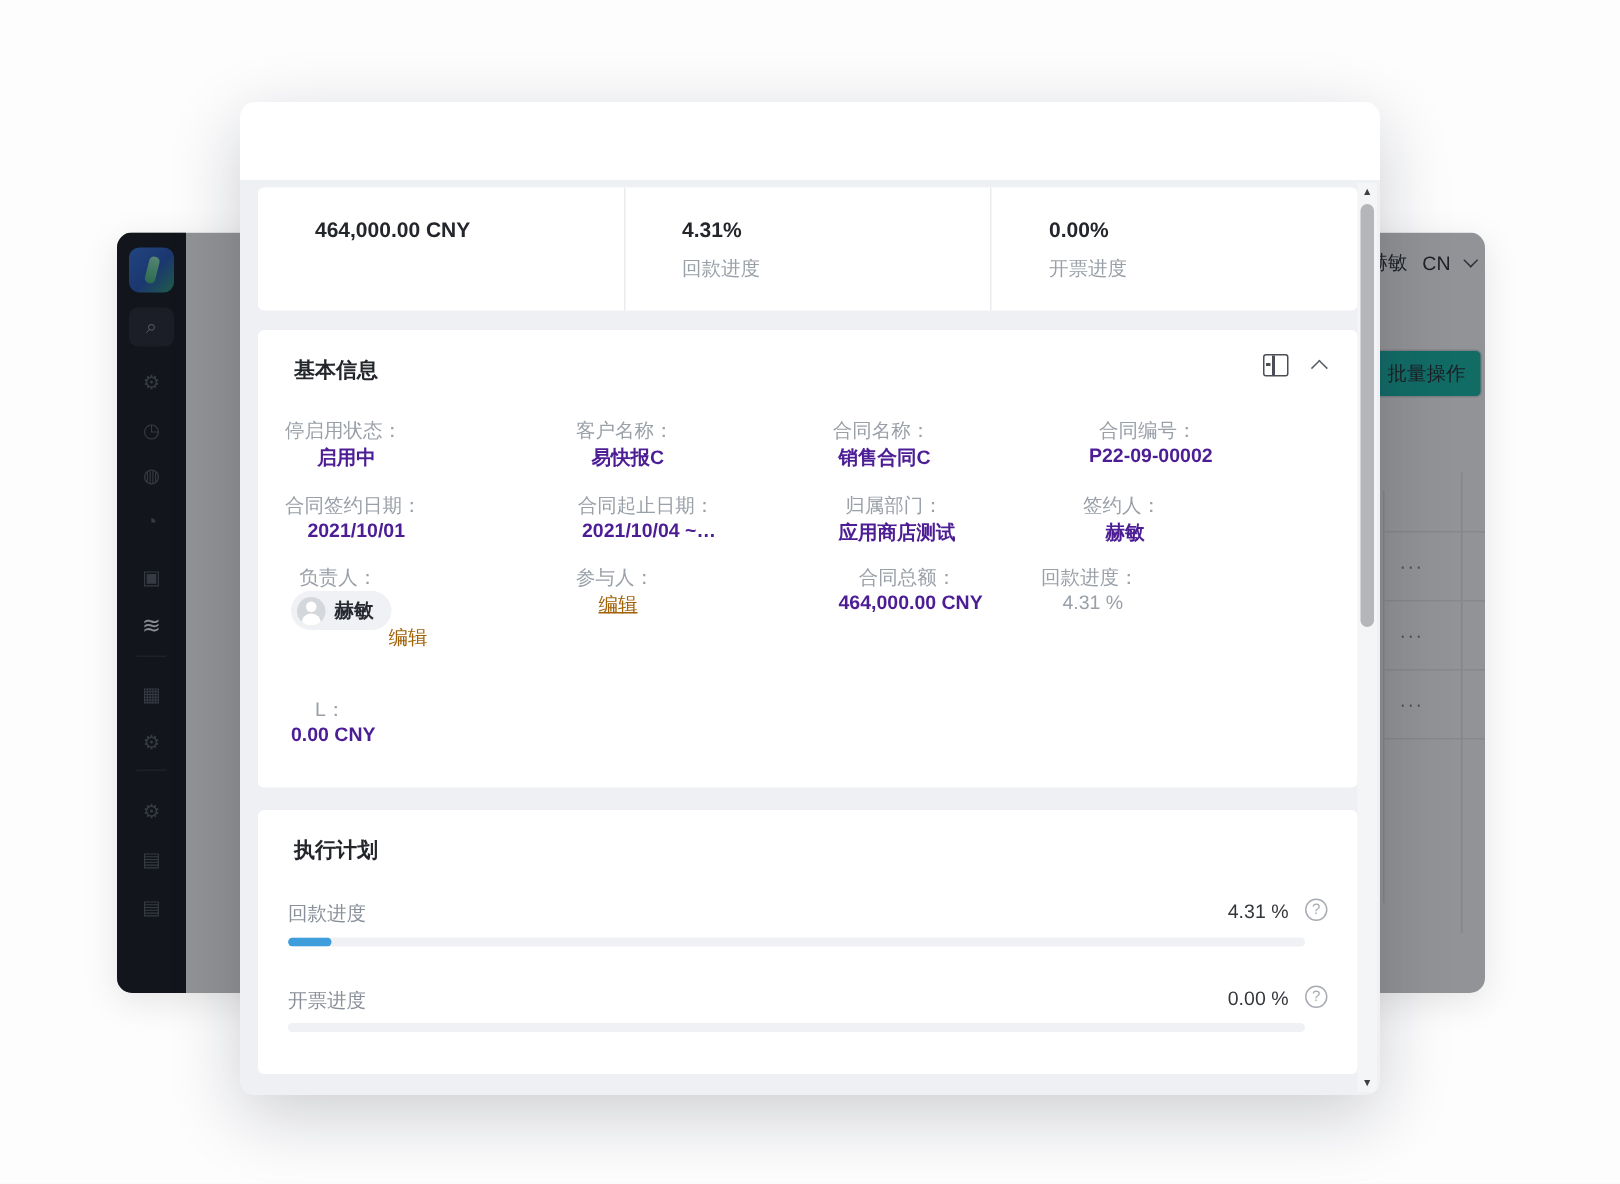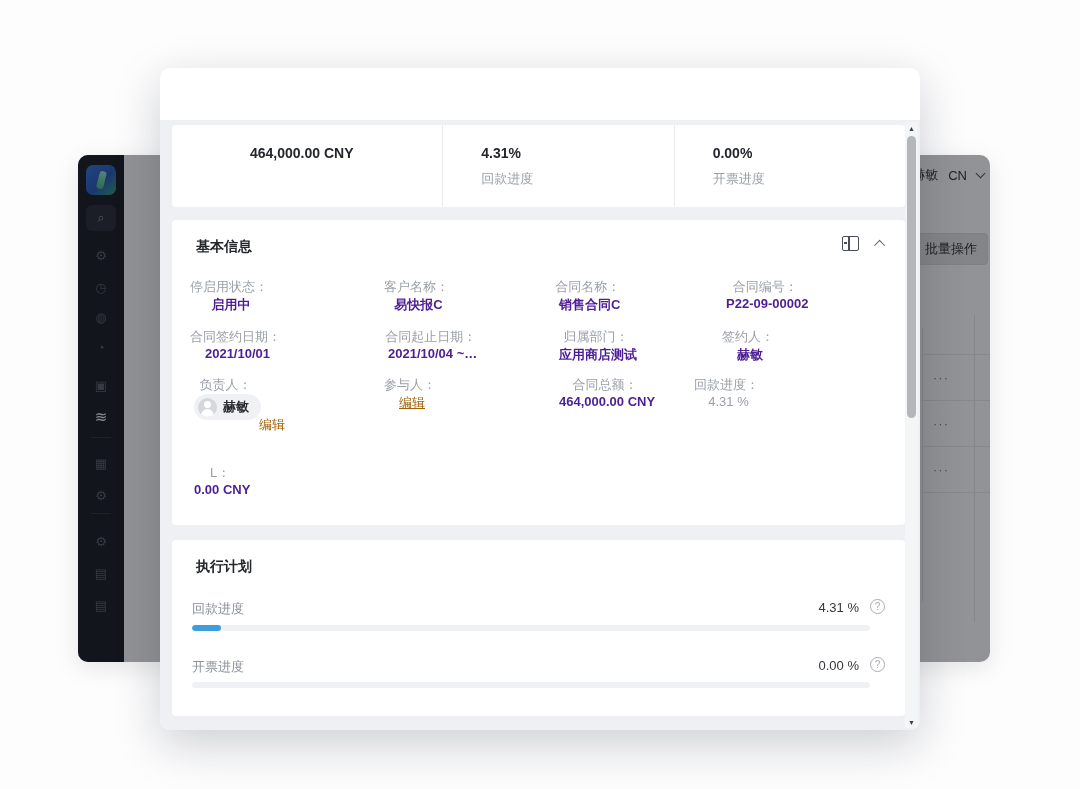--- a/index.html
+++ b/index.html
@@ -20,36 +20,36 @@
     color:#565b66; font-size:13px; }
   .side-ico.active { color:#f2f4f8; font-size:15px; }
   .side-div { position:absolute; left:13px; width:20px; height:1px; background:#2a2e38; }
 
   .app-content { position:absolute; left:46px; top:0; right:0; bottom:0; background:#fff; }
   .user-area { position:absolute; top:11px; right:6px; display:flex; align-items:center; gap:10px;
     font-size:13px; color:#2b2f36; }
   .chev-down { width:7px; height:7px; border-right:1.5px solid #4a4f57; border-bottom:1.5px solid #4a4f57;
     transform:rotate(45deg); margin-top:-3px; }
   .batch-btn { position:absolute; top:78px; right:2px; display:flex; align-items:center; gap:6px;
-    font-size:13px; color:#262a30; padding:6px 10px; border:1px solid #d9dce0; border-radius:4px; background:#e5e5e5; }
+    font-size:13px; color:#262a30; padding:6px 10px; border:1px solid #d9dce0; border-radius:4px; background:#14b8a6; }
   .bg-table { position:absolute; top:172px; right:0; width:68px; bottom:60px; border-left:1px solid #e4e6ea; }
   .bg-row { height:46px; border-bottom:1px solid #e8eaed; color:#7a7f87; font-size:13px;
     display:flex; align-items:center; padding-left:10px; letter-spacing:1px; }
   .bg-col-line { position:absolute; top:160px; bottom:40px; right:15px; width:1px; background:#e4e6ea; }
   .dim-overlay { position:absolute; inset:0; background:rgba(17,20,27,.46); }
 
   
   .modal { position:absolute; left:160px; top:68px; width:760px; height:662px; background:#fff;
     border-radius:10px; box-shadow:0 14px 48px rgba(15,20,30,.20); overflow:hidden; }
   .modal-header { position:absolute; left:0; top:0; right:0; height:52px; background:#fff;
     display:flex; align-items:center; justify-content:space-between; padding:0 24px; }
   .modal-title { font-size:15px; font-weight:700; color:#2b2f36; }
   .modal-close { font-size:15px; color:#33373d; cursor:pointer; line-height:1; }
   .modal-body { position:absolute; left:0; top:52px; right:0; bottom:0; background:#eef0f4; }
-  .card { position:absolute; left:12px; width:733px; background:#fff; border-radius:4px;padding-left:40px; }
+  .card { position:absolute; left:12px; width:733px; background:#fff; border-radius:4px; }
 
   
   .card-stats { top:5px; height:82px; display:flex; }
   .stat { flex:1; padding:20px 0 0 38px; position:relative; }
   .stat + .stat { border-left:1px solid #e9ebee; }
   .stat-value { font-size:14px; font-weight:700; color:#23262b; }
   .stat-label { font-size:13px; color:#9aa0a8; margin-top:9px; }
 
   
   .card-basic { top:100px; height:305px; }

